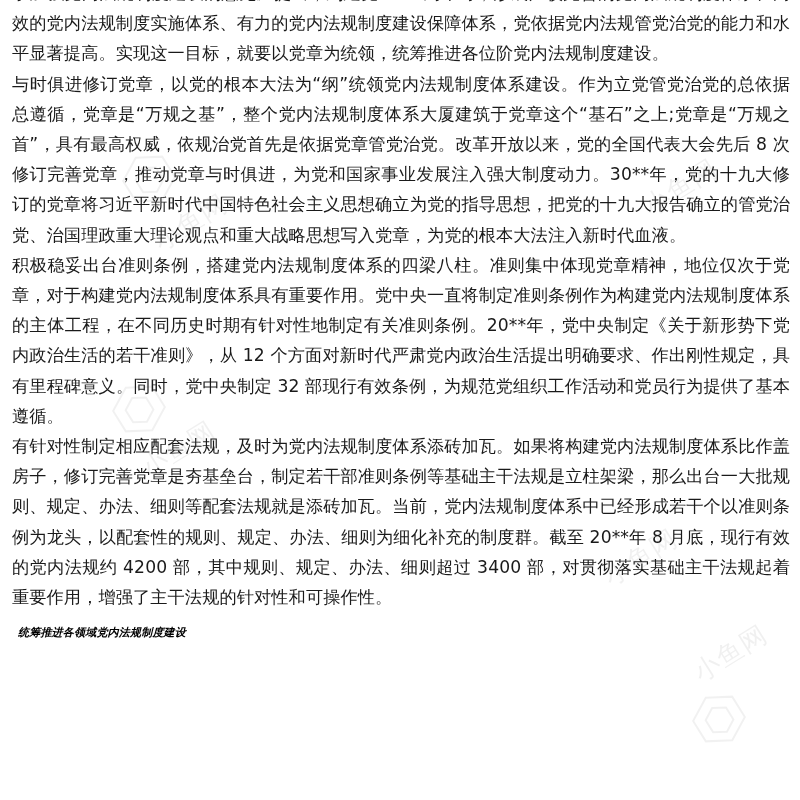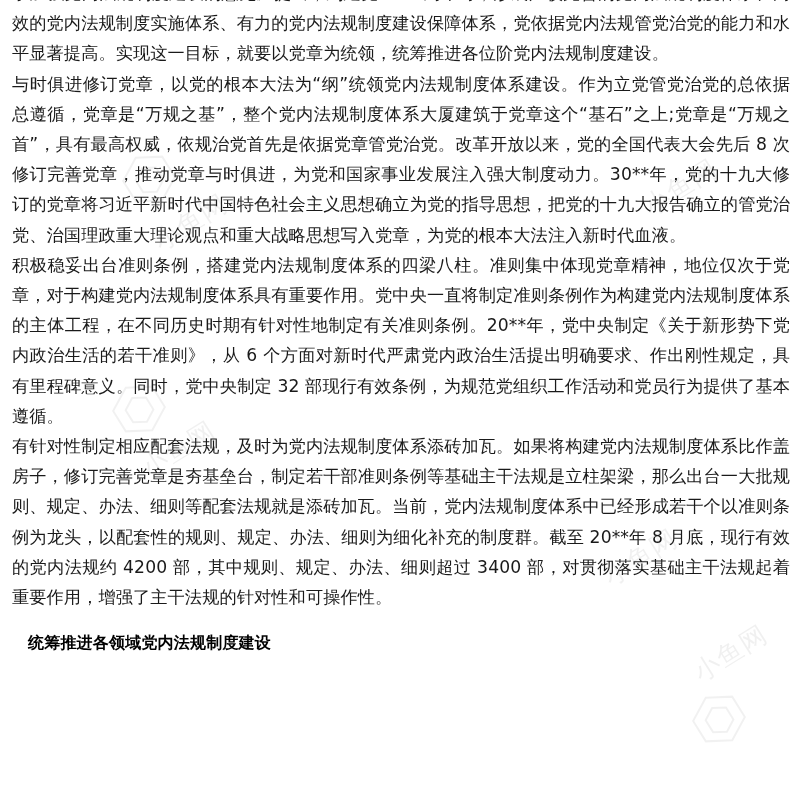--- a/index.html
+++ b/index.html
@@ -41,28 +41,29 @@
     color: #1a1a1a;
     text-align: justify;
     text-justify: inter-character;
     text-align-last: left;
     letter-spacing: 0.1px;
     word-break: break-all;
     -webkit-font-smoothing: none;
   }
 
   h2.heading {
-    margin: 16px;
+    margin: 6px;
     padding: 0;
-    font-size: 16px;
+    font-size: 11px;
     line-height: 30.2px;
     font-weight: bold;
     color: #000000;
     text-align: left;
     letter-spacing: 0.2px;
+    font-style: italic;
   }
 
   
   .wm-layer {
     position: absolute;
     left: 0;
     top: 0;
     width: 800px;
     height: 800px;
     z-index: 1;
@@ -120,21 +121,21 @@
         <polygon points="29,16 41,23 41,37 29,44 17,37 17,23" fill="none" stroke="#000" stroke-width="2"></polygon>
       </svg>
     </div>
   </div>
 
   <div class="doc-body">
     <p class="para">于加强党内法规制度建设的意见》提出，到建党 100 周年时，形成比较完善的党内法规制度体系、高效的党内法规制度实施体系、有力的党内法规制度建设保障体系，党依据党内法规管党治党的能力和水平显著提高。实现这一目标，就要以党章为统领，统筹推进各位阶党内法规制度建设。</p>
 
     <p class="para">与时俱进修订党章，以党的根本大法为“纲”统领党内法规制度体系建设。作为立党管党治党的总依据总遵循，党章是“万规之基”，整个党内法规制度体系大厦建筑于党章这个“基石”之上;党章是“万规之首”，具有最高权威，依规治党首先是依据党章管党治党。改革开放以来，党的全国代表大会先后 8 次修订完善党章，推动党章与时俱进，为党和国家事业发展注入强大制度动力。30**年，党的十九大修订的党章将习近平新时代中国特色社会主义思想确立为党的指导思想，把党的十九大报告确立的管党治党、治国理政重大理论观点和重大战略思想写入党章，为党的根本大法注入新时代血液。</p>
 
-    <p class="para">积极稳妥出台准则条例，搭建党内法规制度体系的四梁八柱。准则集中体现党章精神，地位仅次于党章，对于构建党内法规制度体系具有重要作用。党中央一直将制定准则条例作为构建党内法规制度体系的主体工程，在不同历史时期有针对性地制定有关准则条例。20**年，党中央制定《关于新形势下党内政治生活的若干准则》，从 6 个方面对新时代严肃党内政治生活提出明确要求、作出刚性规定，具有里程碑意义。同时，党中央制定 32 部现行有效条例，为规范党组织工作活动和党员行为提供了基本遵循。</p>
+    <p class="para">积极稳妥出台准则条例，搭建党内法规制度体系的四梁八柱。准则集中体现党章精神，地位仅次于党章，对于构建党内法规制度体系具有重要作用。党中央一直将制定准则条例作为构建党内法规制度体系的主体工程，在不同历史时期有针对性地制定有关准则条例。20**年，党中央制定《关于新形势下党内政治生活的若干准则》，从 12 个方面对新时代严肃党内政治生活提出明确要求、作出刚性规定，具有里程碑意义。同时，党中央制定 32 部现行有效条例，为规范党组织工作活动和党员行为提供了基本遵循。</p>
 
     <p class="para">有针对性制定相应配套法规，及时为党内法规制度体系添砖加瓦。如果将构建党内法规制度体系比作盖房子，修订完善党章是夯基垒台，制定若干部准则条例等基础主干法规是立柱架梁，那么出台一大批规则、规定、办法、细则等配套法规就是添砖加瓦。当前，党内法规制度体系中已经形成若干个以准则条例为龙头，以配套性的规则、规定、办法、细则为细化补充的制度群。截至 20**年 8 月底，现行有效的党内法规约 4200 部，其中规则、规定、办法、细则超过 3400 部，对贯彻落实基础主干法规起着重要作用，增强了主干法规的针对性和可操作性。</p>
 
     <h2 class="heading">统筹推进各领域党内法规制度建设</h2>
 
 
   </div>
 
 </div>
 

